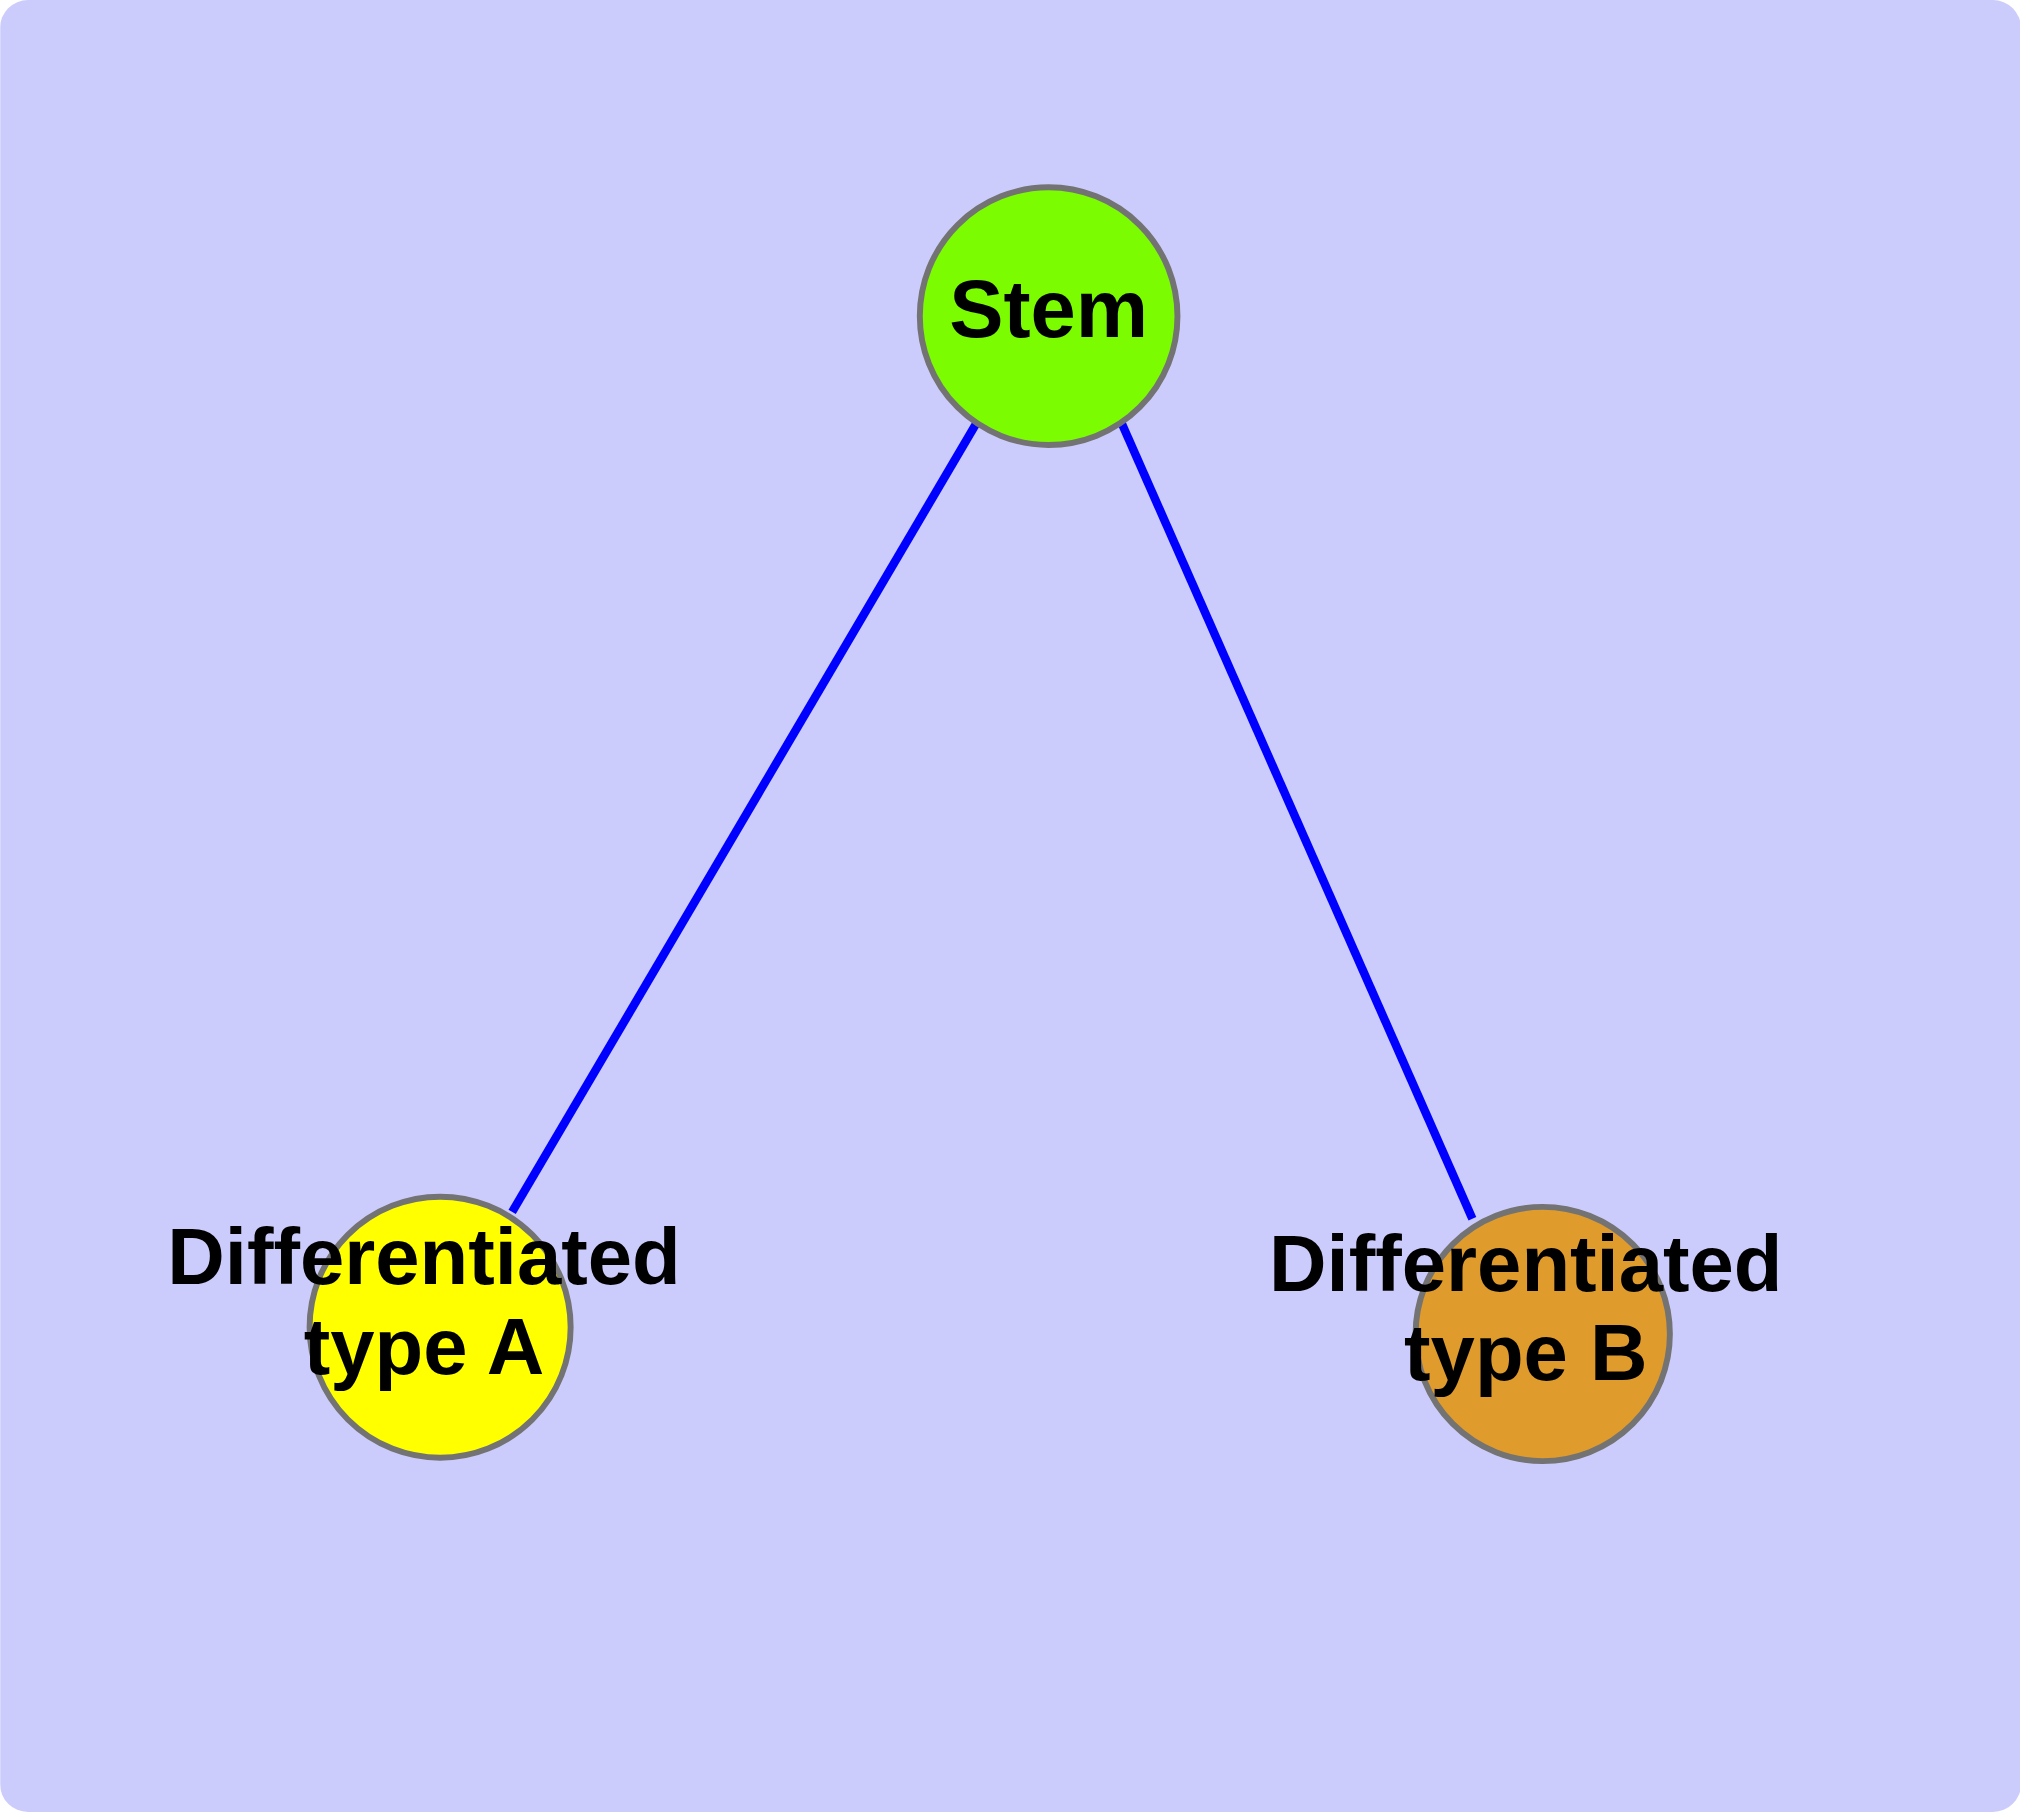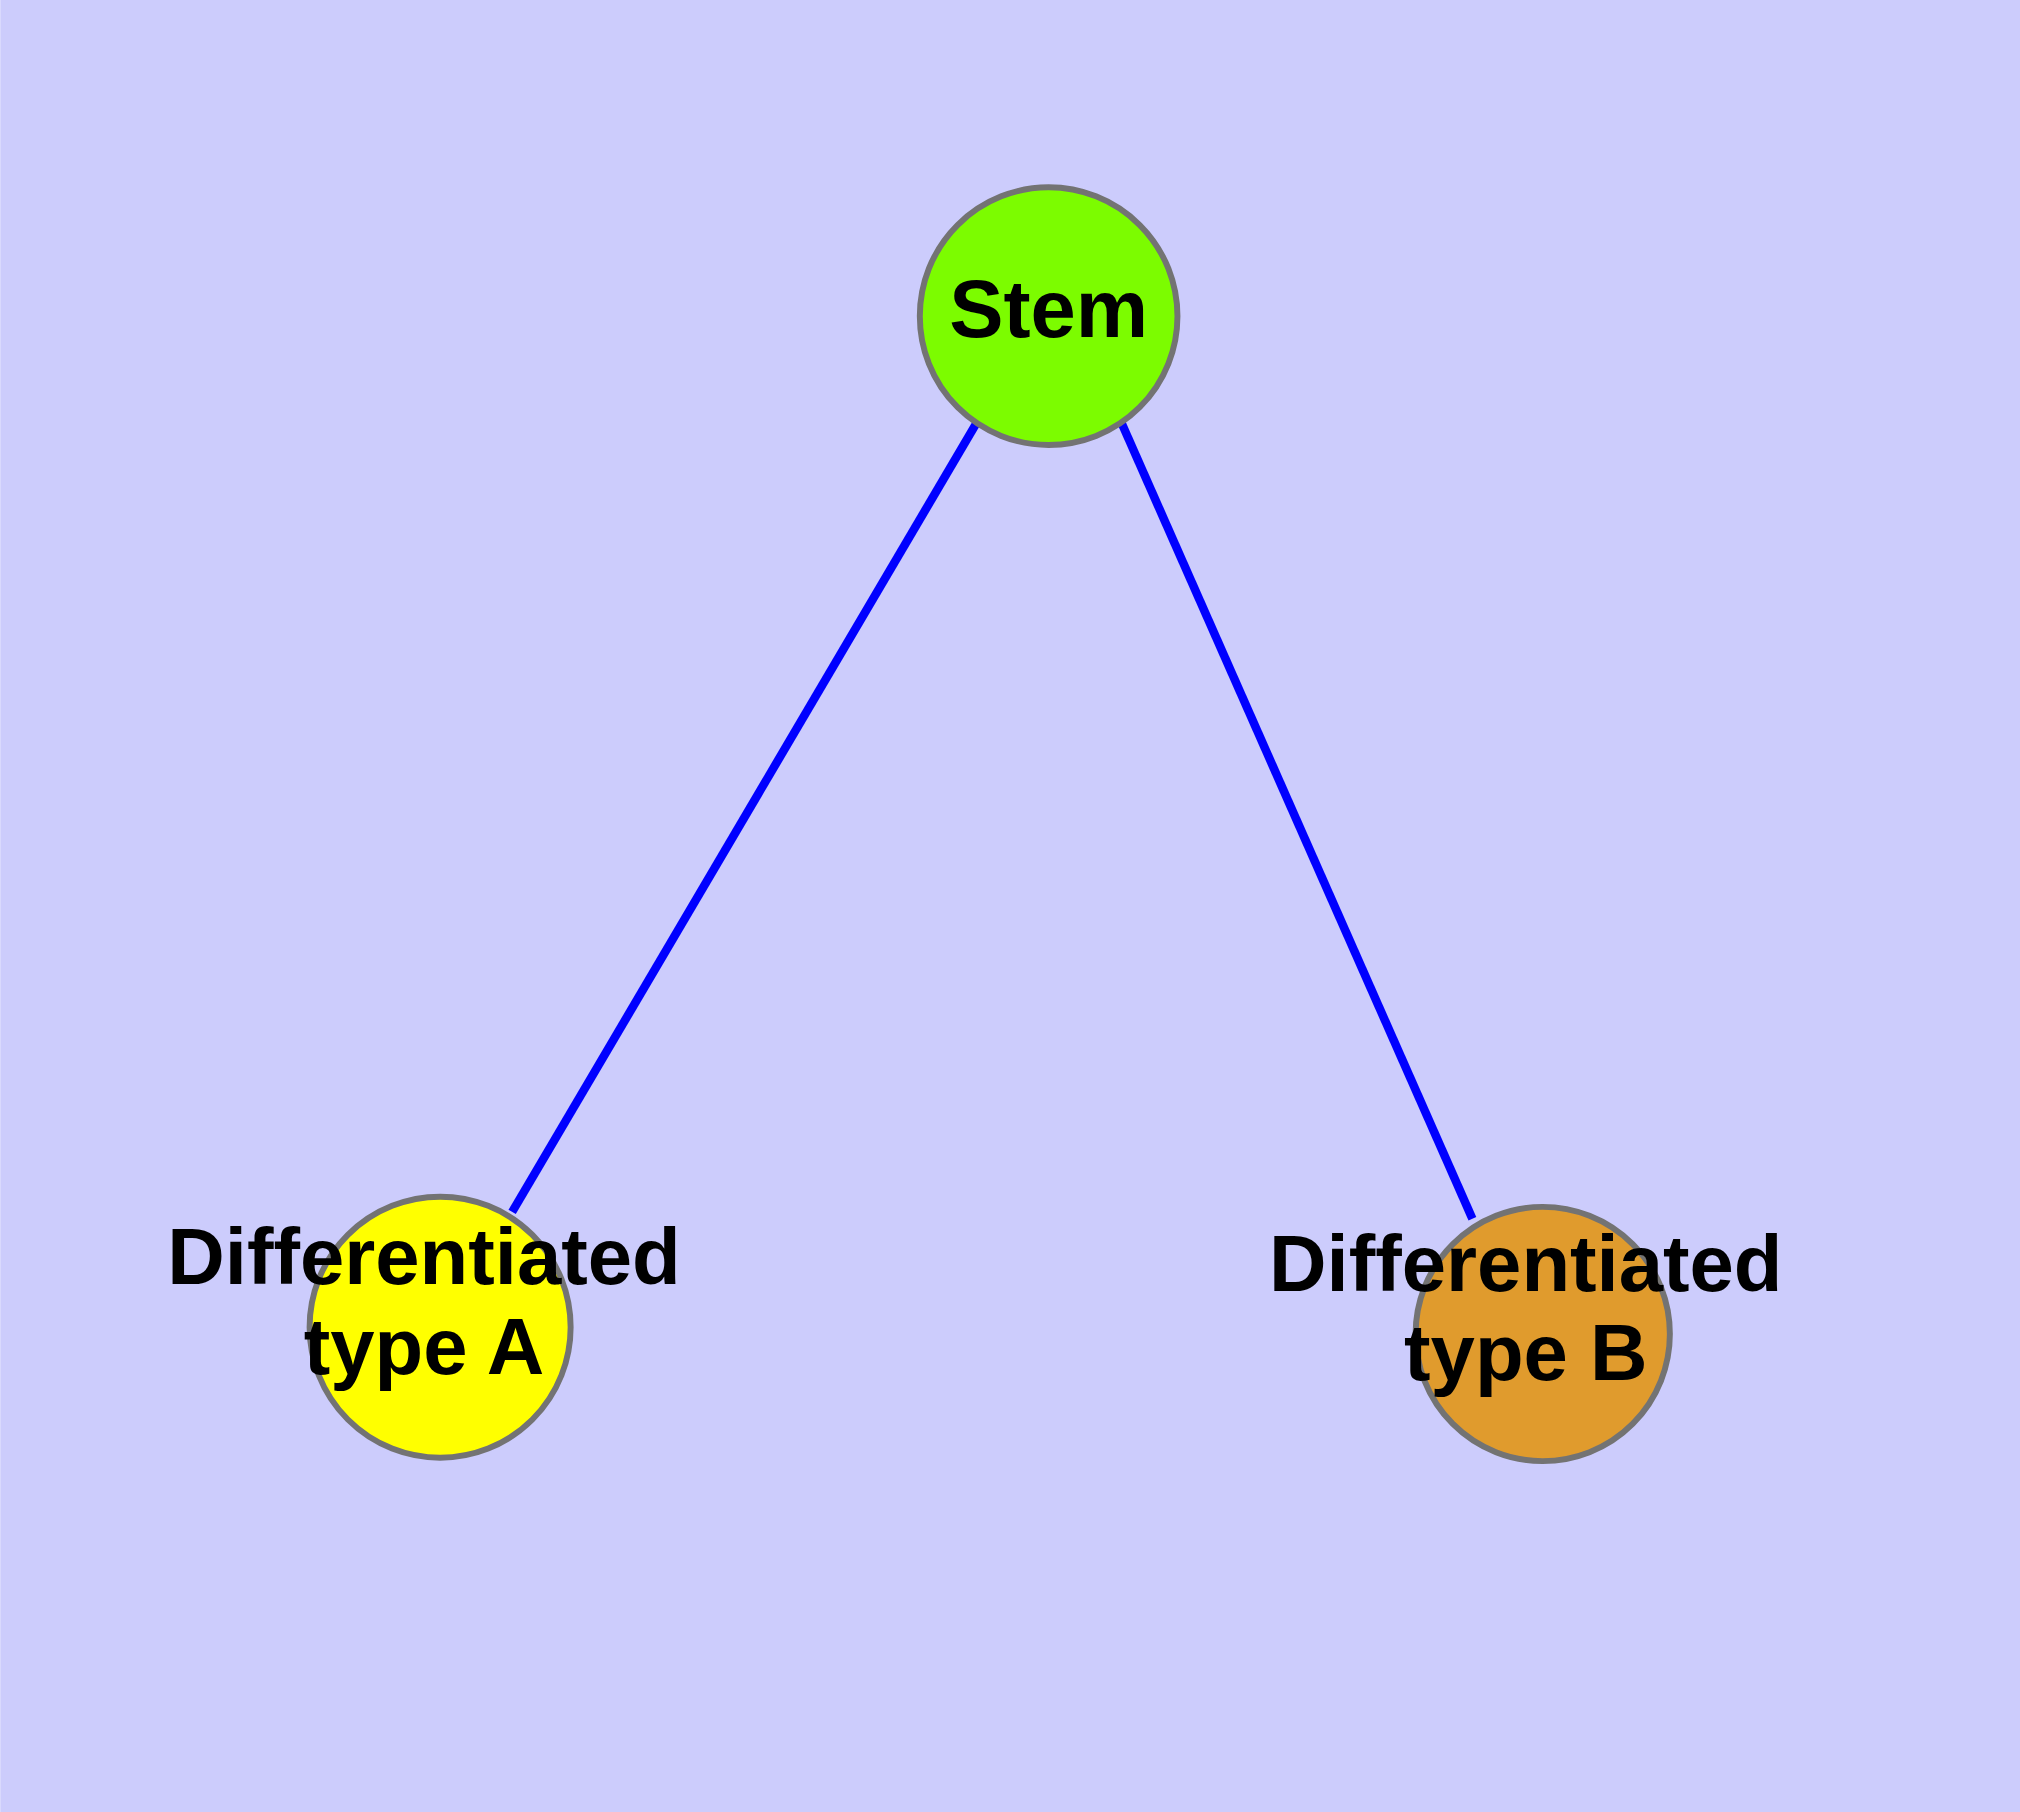--- a/index.html
+++ b/index.html
@@ -34,21 +34,21 @@
     fill: #000000;
     dominant-baseline: middle;
     text-anchor: middle;
     font-family: "Liberation Sans", "DejaVu Sans", sans-serif;
     paint-order: normal;
   }
 </style>
 </head>
 <body style="background: rgb(255, 255, 255);">
 
-<div id="stage" style="width: 2021px; height: 1812px;">
+<div id="stage" style="width: 2021px; height: 1812px; border-radius: 28px;">
   <svg id="graph-svg" viewBox="0 0 2384 2138" xmlns="http://www.w3.org/2000/svg">
 
     <rect id="bg-rect" x="0" y="0" width="2384" height="2138" fill="#ccccfc"></rect>
 
     <g id="edges-layer">
         <line x1="1152" y1="499" x2="604" y2="1430" stroke="#0000ff" stroke-width="10" class="edge-line"></line>
         <line x1="1323" y1="499" x2="1737" y2="1438" stroke="#0000ff" stroke-width="10" class="edge-line"></line>
       </g>
     <g id="nodes-layer">
         <circle cx="1237" cy="373" r="152" fill="#7cfc00" stroke="#737373" stroke-width="7" class="node-circle"></circle>

